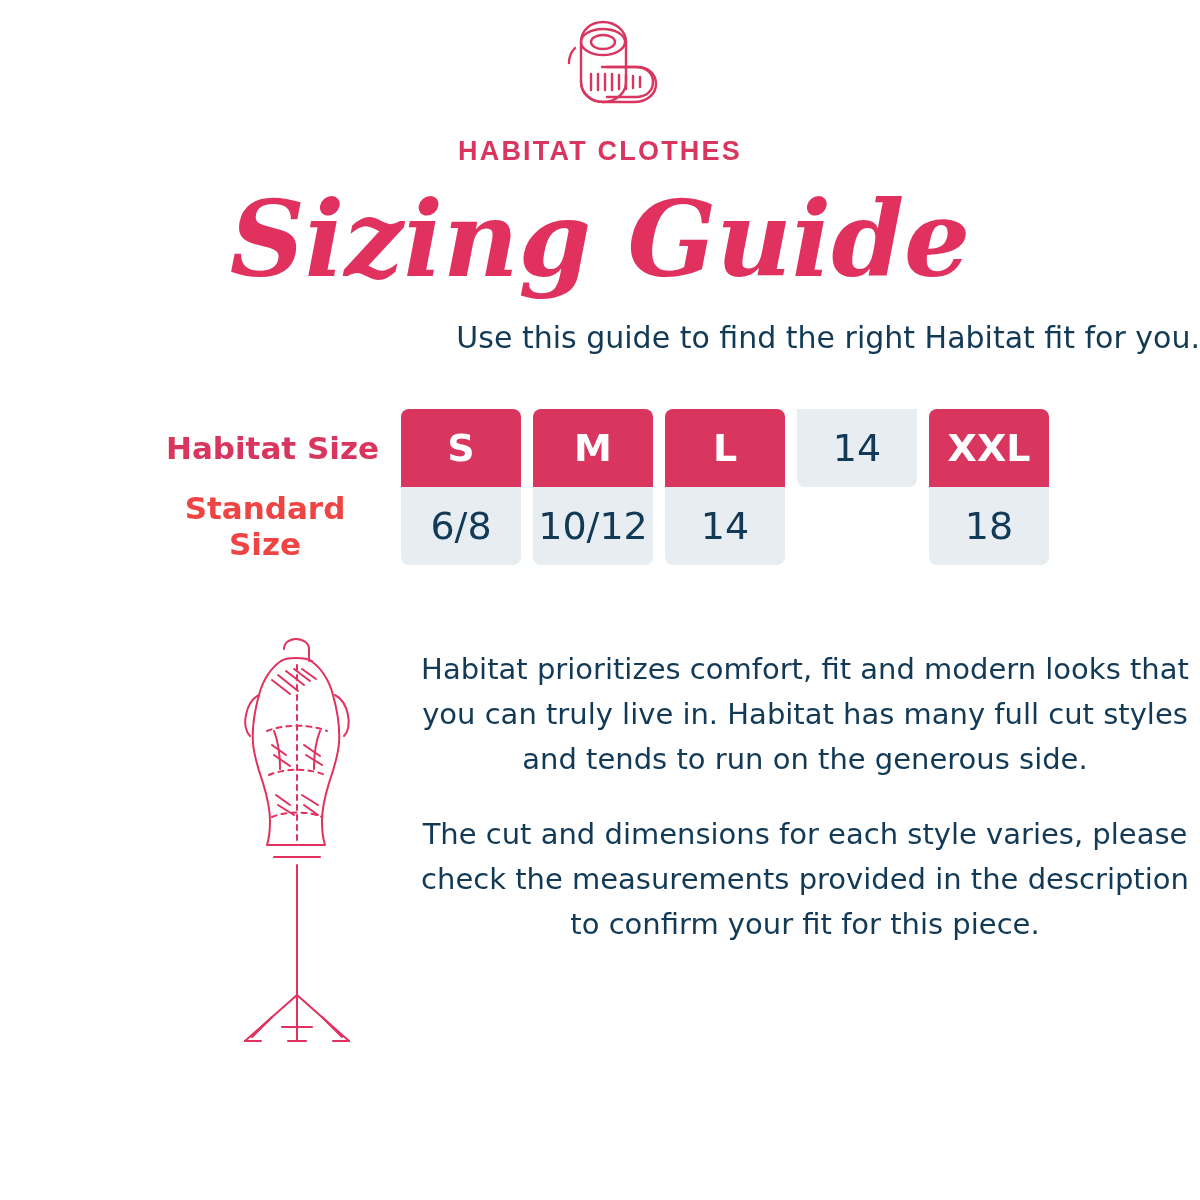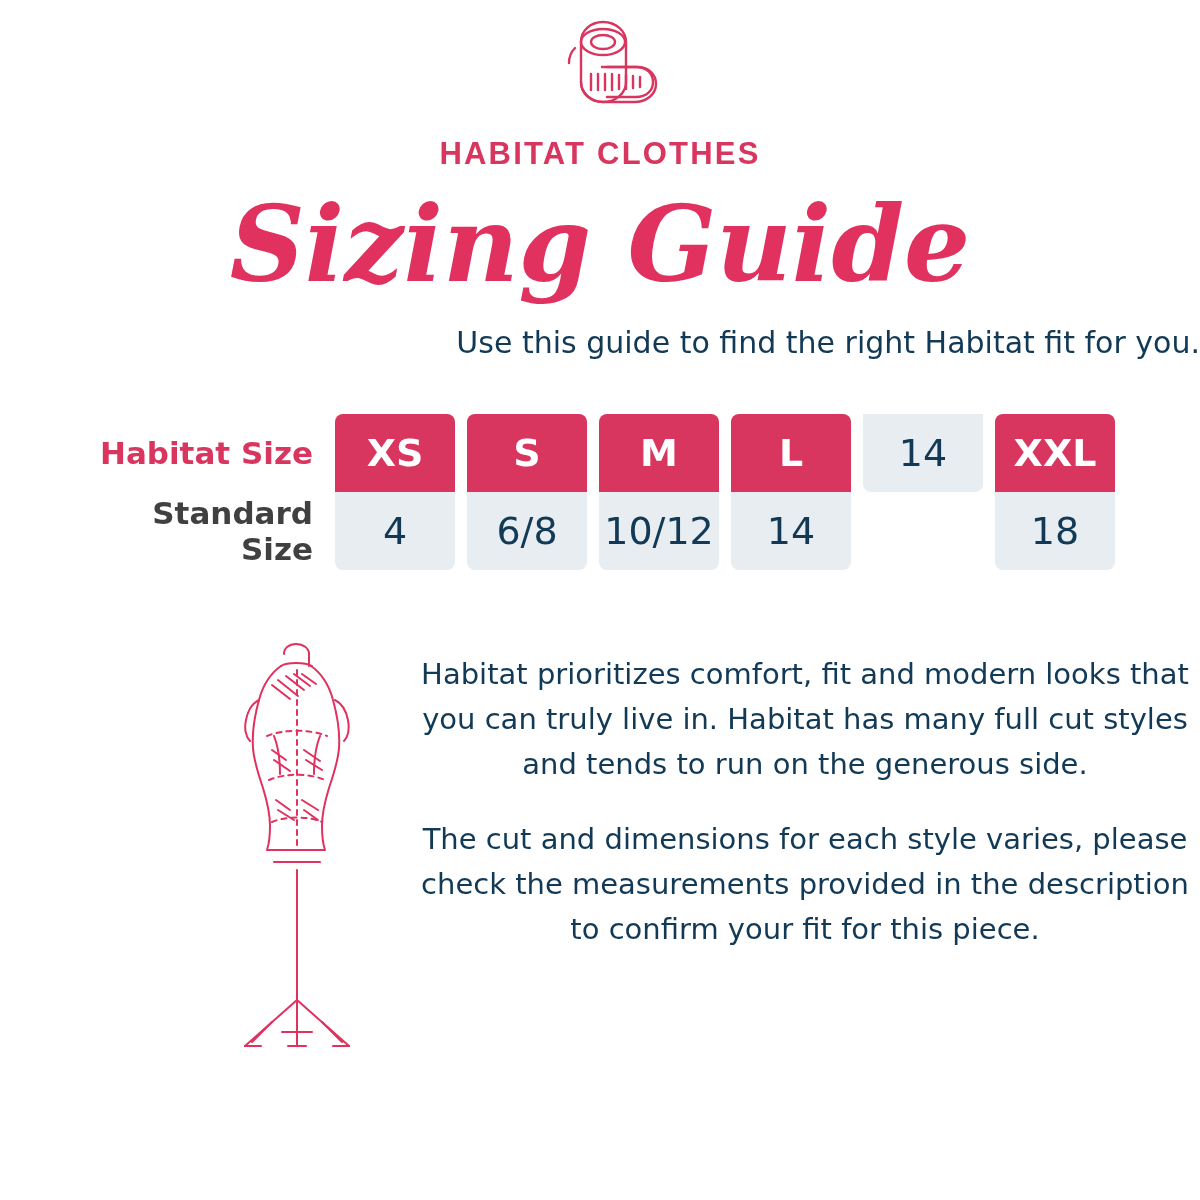--- a/index.html
+++ b/index.html
@@ -24,21 +24,21 @@
   .tape-icon {
     width: 100%;
     display: flex;
     justify-content: center;
     padding-top: 18px;
   }
   .brand {
     margin-top: 26px;
     text-align: center;
     color: #d8355f;
-    font-size: 31px;
+    font-size: 27px;
     font-weight: bold;
     letter-spacing: 2.2px;
     font-family: "Liberation Sans", sans-serif;
   }
   .script-title {
     margin-top: 18px;
     text-align: center;
     color: #e0315f;
     font-size: 104px;
     line-height: 1.05;
@@ -74,21 +74,21 @@
   .row-label {
     height: 78px;
     display: flex;
     align-items: center;
     justify-content: flex-end;
     font-size: 31px;
     font-weight: bold;
     font-family: "DejaVu Sans", sans-serif;
   }
   .row-label.pink { color: #d8355f; }
-  .row-label.navy { color: #404040; }
+  .row-label.navy { color: #ef4444; text-align: center; }
 
   .cols {
     display: flex;
     gap: 12px;
   }
   .col {
     width: 120px;
     display: flex;
     flex-direction: column;
   }
@@ -167,24 +167,20 @@
 
   <div class="subtitle">Use this guide to find the right Habitat fit for you.</div>
 
   <div class="table-wrap">
     <div class="table">
       <div class="row-labels">
         <div class="row-label pink">Habitat Size</div>
         <div class="row-label navy">Standard Size</div>
       </div>
       <div class="cols">
-        <div class="col">
-          <div class="cell head">XS</div>
-          <div class="cell std">4</div>
-        </div>
         <div class="col">
           <div class="cell head">S</div>
           <div class="cell std">6/8</div>
         </div>
         <div class="col">
           <div class="cell head">M</div>
           <div class="cell std">10/12</div>
         </div>
         <div class="col">
           <div class="cell head">L</div>

